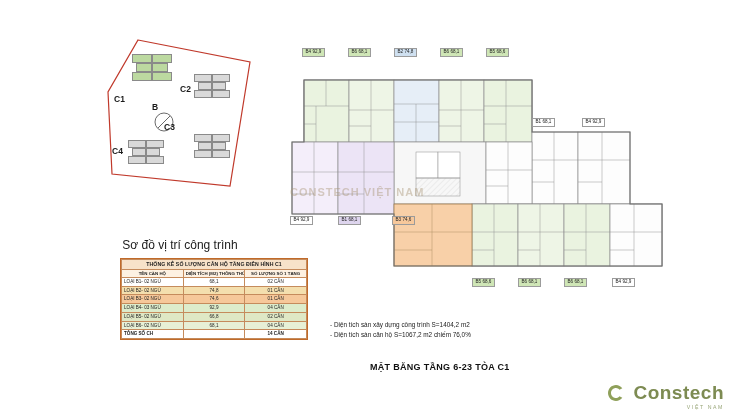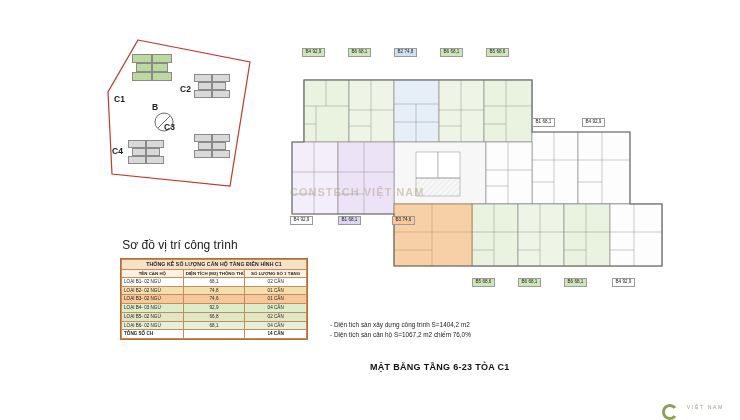--- a/index.html
+++ b/index.html
@@ -515,16 +515,17 @@
     <div>- Diện tích sàn xây dựng công trình S=1404,2 m2</div>
     <div>- Diện tích sàn căn hộ S=1067,2 m2 chiếm 76,0%</div>
   </div>
 
   <div class="plan-caption">MẶT BẰNG TẦNG 6-23 TÒA C1</div>
 
   <div class="logo">
     <svg class="mark" viewBox="0 0 18 18">
       <path d="M9 1 C4.6 1 1 4.6 1 9 C1 13.4 4.6 17 9 17 C11.6 17 13.9 15.7 15.3 13.8 L12.5 12.2 C11.7 13.3 10.4 14 9 14 C6.2 14 4 11.8 4 9 C4 6.2 6.2 4 9 4 C10.4 4 11.7 4.7 12.5 5.8 L15.3 4.2 C13.9 2.3 11.6 1 9 1 Z" fill="#8fa05a"></path>
     </svg>
+    <div class="name">Constech</div>
     <div class="sub">VIỆT NAM</div>
   </div>
 
 </div>
 
 </body></html>

